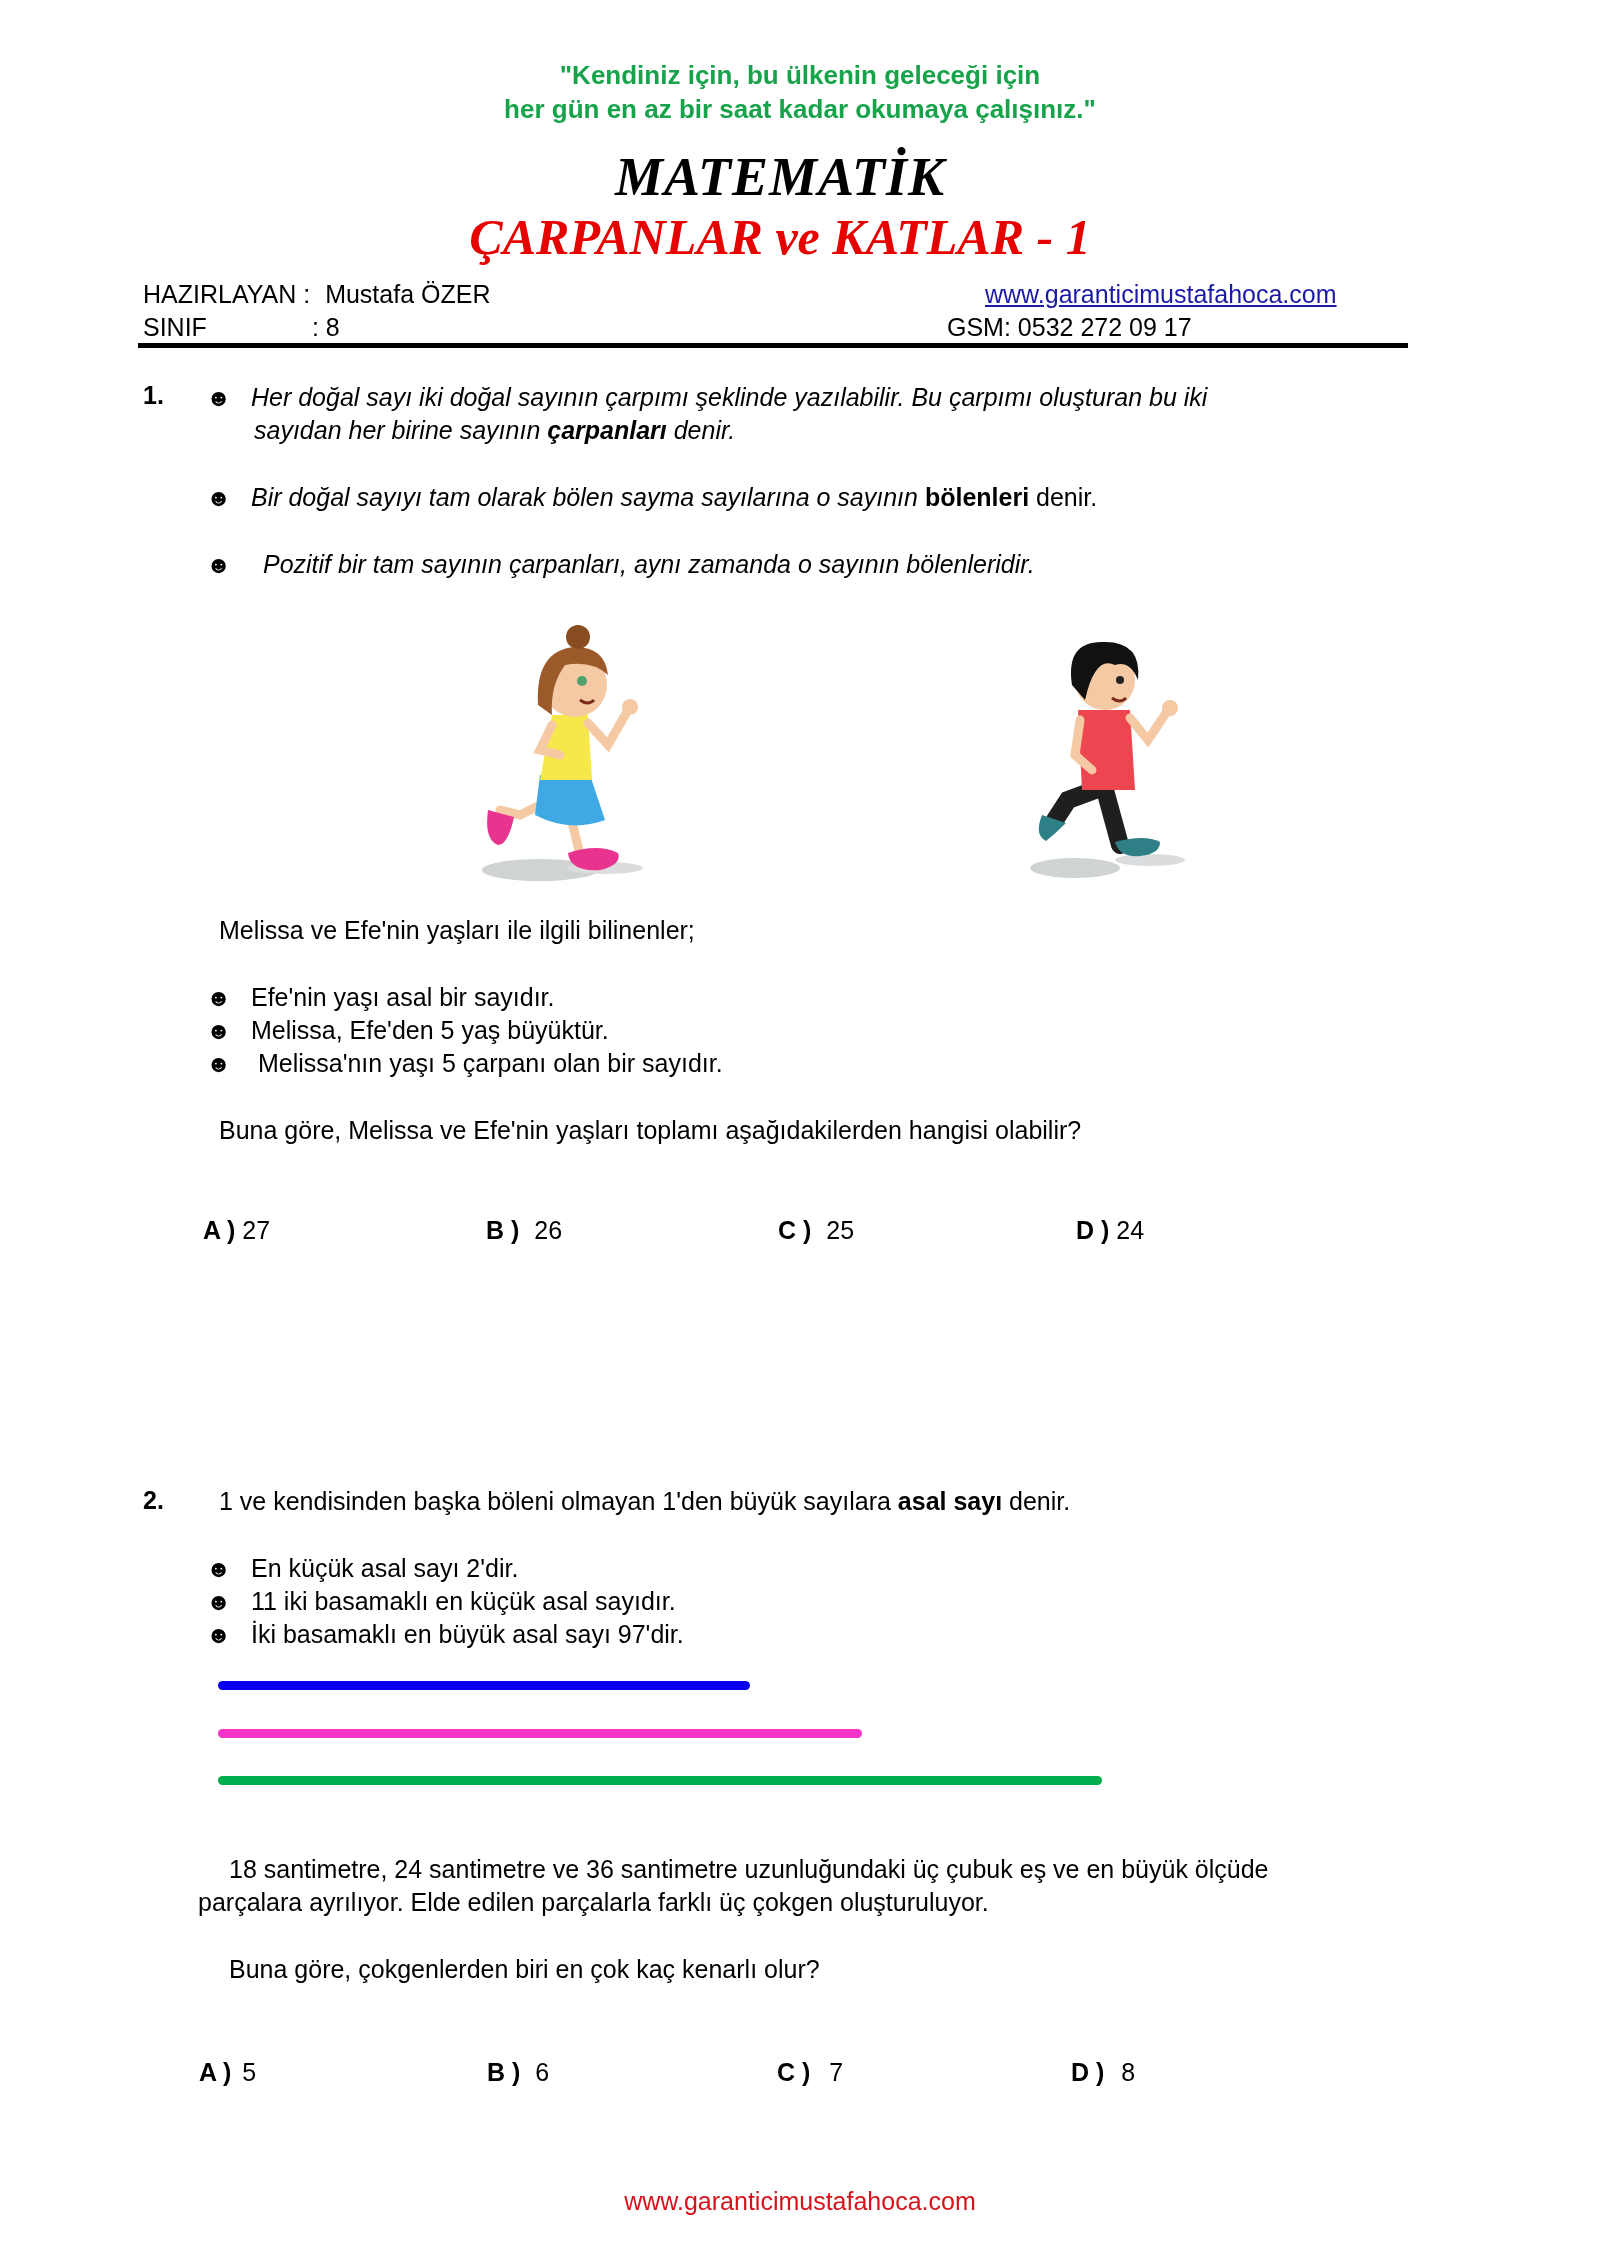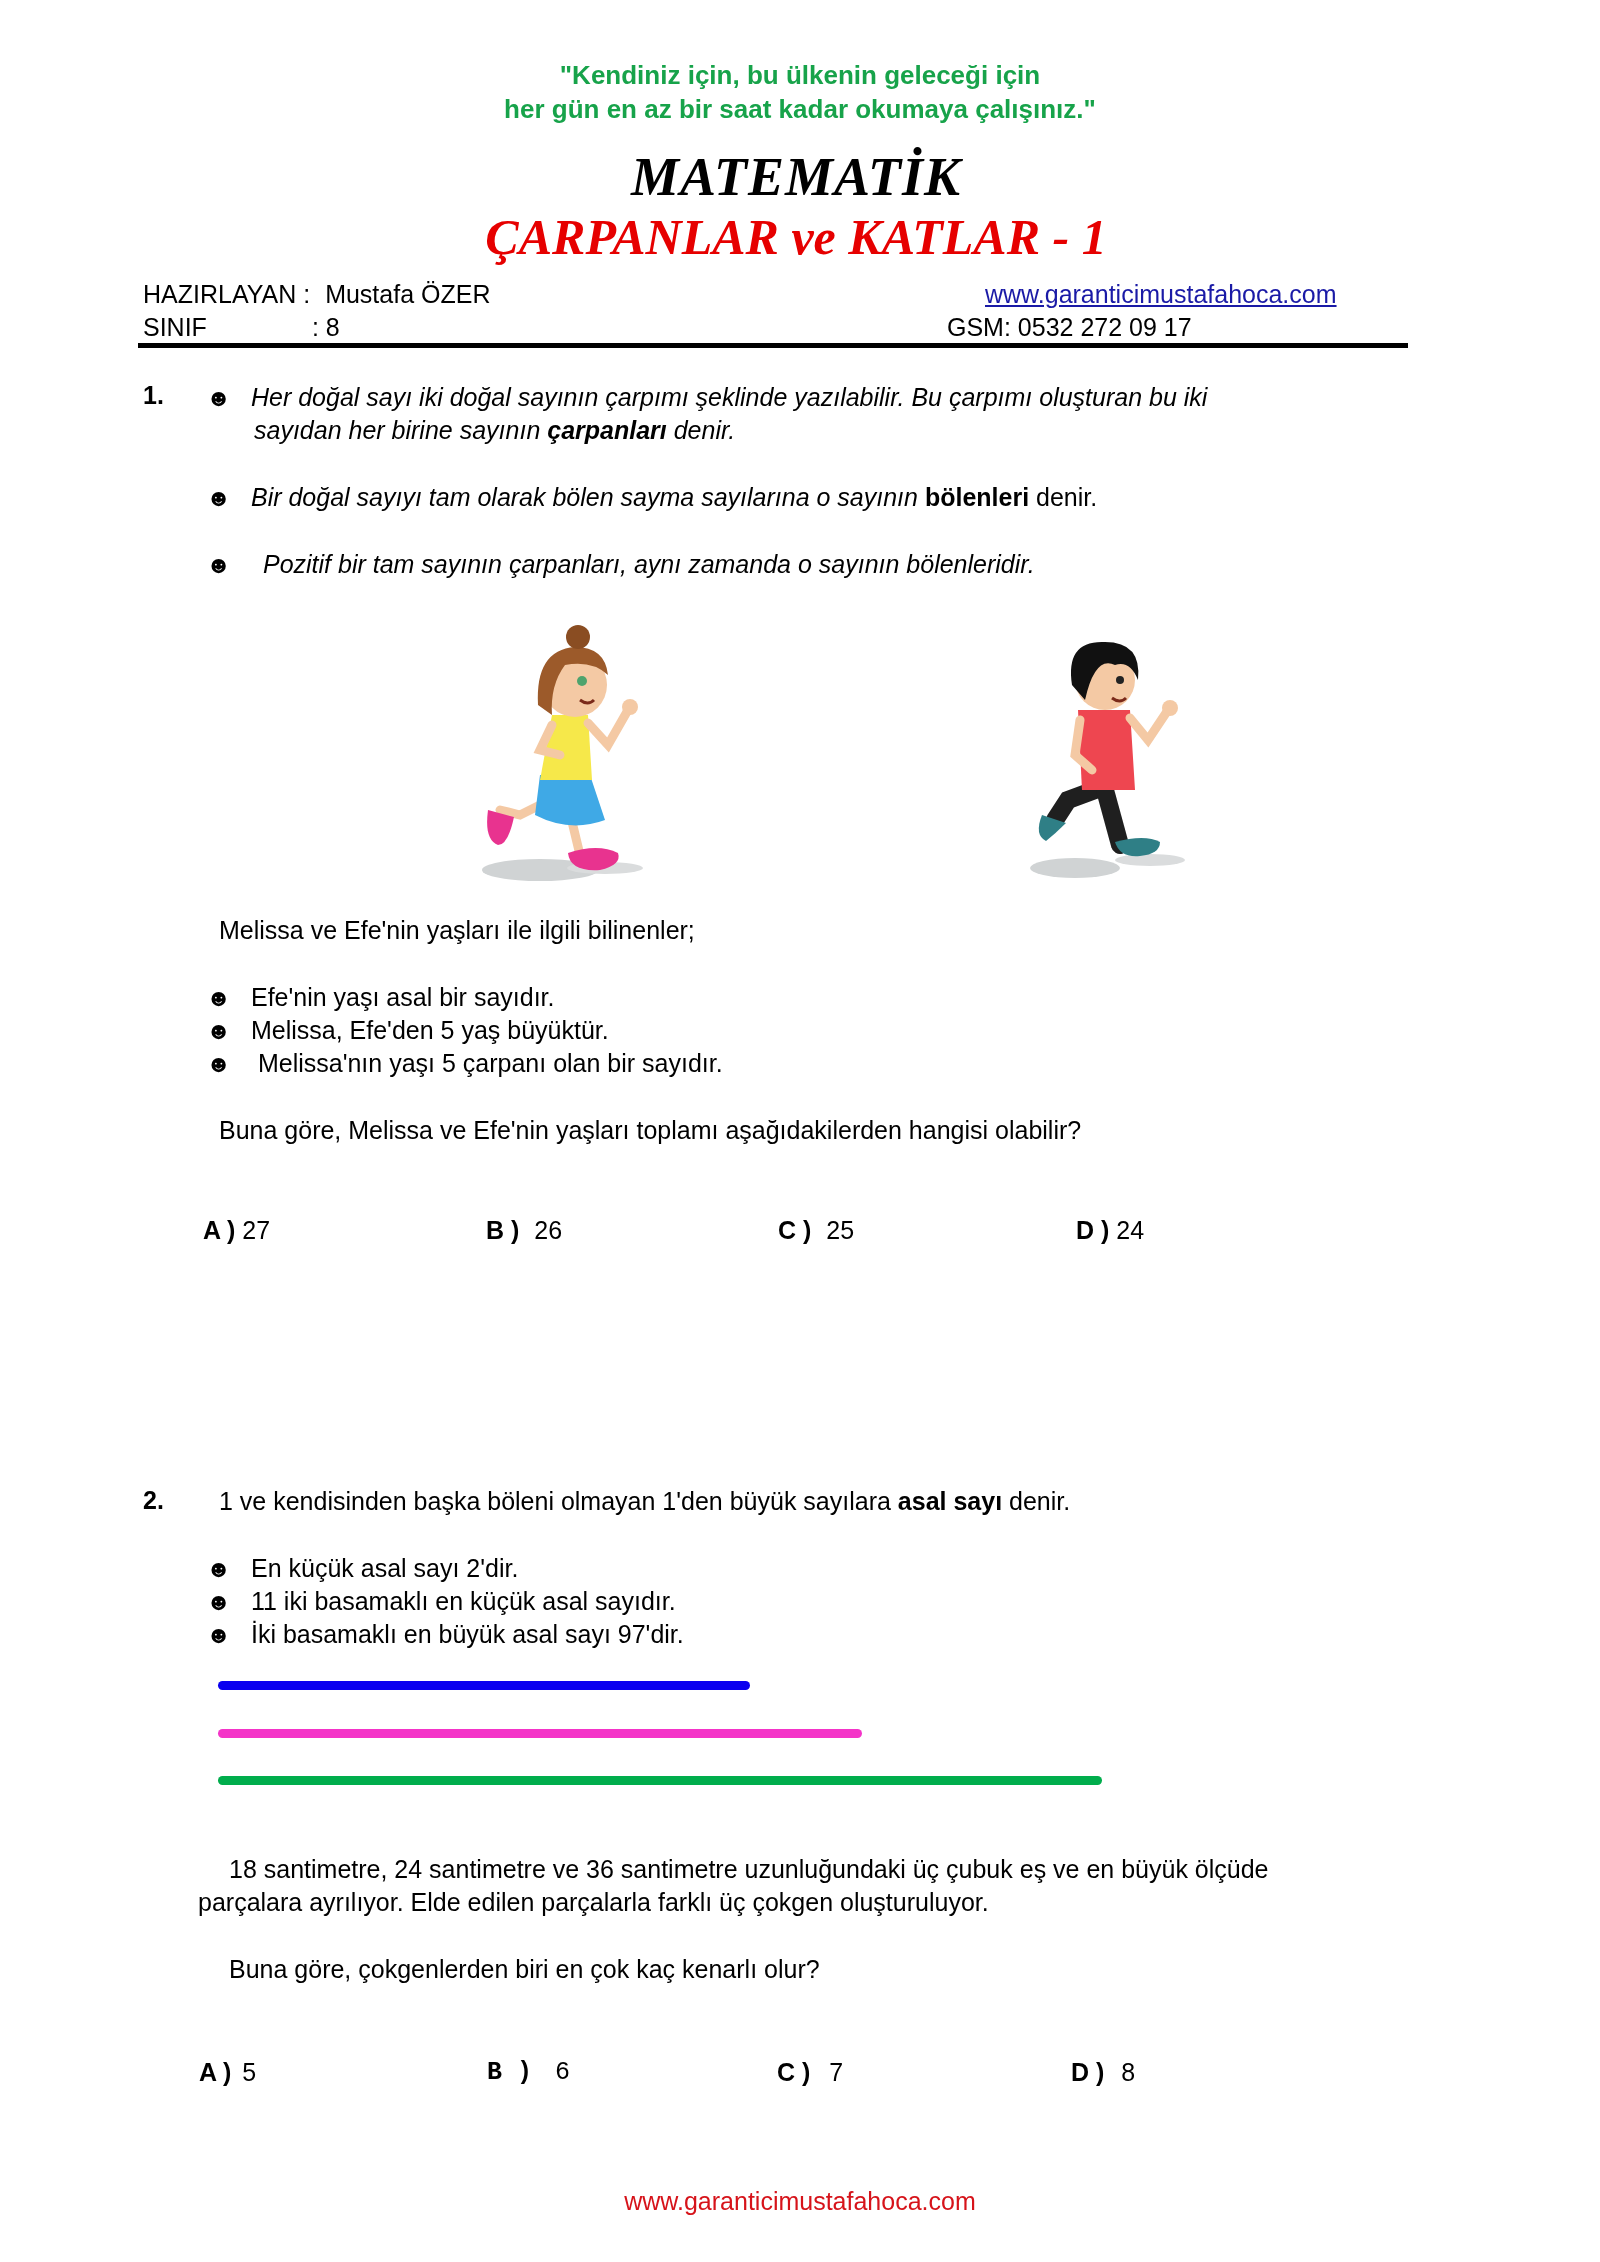--- a/index.html
+++ b/index.html
@@ -1,20 +1,20 @@
 <!DOCTYPE html>
 <html><head>
 <meta charset="utf-8">
 <style>
   html, body { margin: 0; padding: 0; background: #ffffff; }
   body { width: 1600px; height: 2262px; position: relative; overflow: hidden;
          font-family: "Liberation Sans", sans-serif; color: #000; }
   .abs { position: absolute; }
   .motto { left: 0; width: 1600px; text-align: center; color: #17a34a; font-weight: bold; font-size: 26px; line-height: 34px; }
-  .title { left: 16px; width: 1560px; text-align: center; font-family: "Liberation Serif", serif; font-style: italic; font-weight: bold; }
+  .title { left: 0; width: 1560px; text-align: center; font-family: "Liberation Serif", serif; font-style: italic; font-weight: bold; }
   .title-main { top: 146px; font-size: 54px; color: #000; letter-spacing: 1px; }
   .title-sub { top: 208px; font-size: 50px; color: #e60000; }
   .meta { font-size: 25px; line-height: 32px; }
   .link { color: #1a1aa6; text-decoration: underline; }
   .rule { left: 138px; width: 1270px; height: 5px; top: 343px; background: #000; }
   .qnum { font-weight: bold; font-size: 25px; }
   .bullet { font-size: 24px; width: 24px; display: inline-block; text-align: center; }
   .txt { font-size: 25px; line-height: 33px; }
   .it { font-style: italic; }
   .b { font-weight: bold; }
@@ -167,21 +167,21 @@
 <div class="abs bar" style="left:218px; top:1776px; width:884px; background:#00ad4c;"></div>
 
 <div class="abs txt" style="left:229px; top:1853px;">18 santimetre, 24 santimetre ve 36 santimetre uzunluğundaki üç çubuk eş ve en büyük ölçüde</div>
 <div class="abs txt" style="left:198px; top:1886px;">parçalara ayrılıyor. Elde edilen parçalarla farklı üç çokgen oluşturuluyor.</div>
 <div class="abs txt" style="left:229px; top:1953px;">Buna göre, çokgenlerden biri en çok kaç kenarlı olur?</div>
 
 <div class="abs txt" style="left:199px; top:2056px;">
   <span class="opt-letter">A )</span>
   <span style="margin-left:4px;">5</span>
 </div>
-<div class="abs txt" style="left:487px; top:2056px;font-family:Liberation Mono, monospace;">
+<div class="abs txt" style="left:487px; top:2056px;">
   <span class="opt-letter">B )</span>
   <span style="margin-left:8px;">6</span>
 </div>
 <div class="abs txt" style="left:777px; top:2056px;">
   <span class="opt-letter">C )</span>
   <span style="margin-left:12px;">7</span>
 </div>
 <div class="abs txt" style="left:1071px; top:2056px;">
   <span class="opt-letter">D )</span>
   <span style="margin-left:10px;">8</span>

